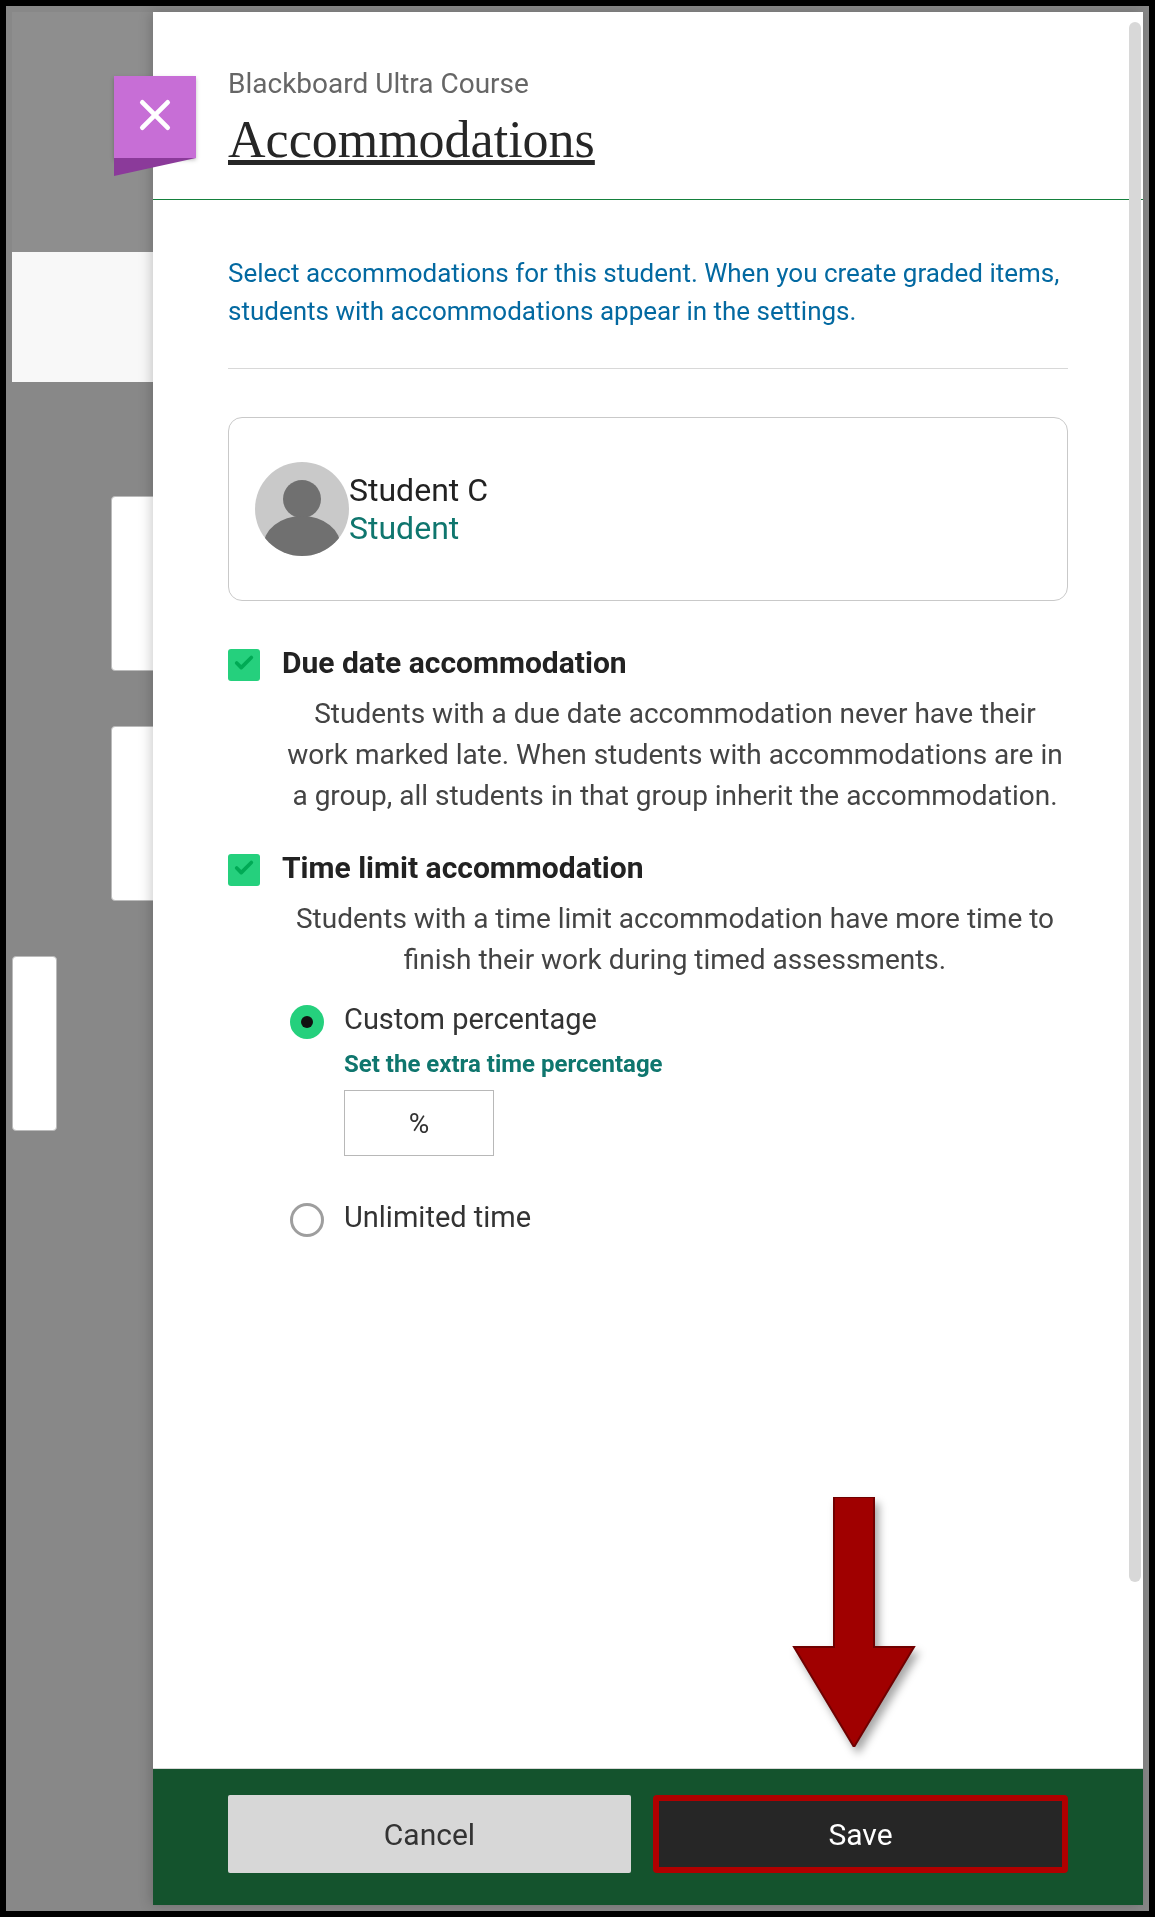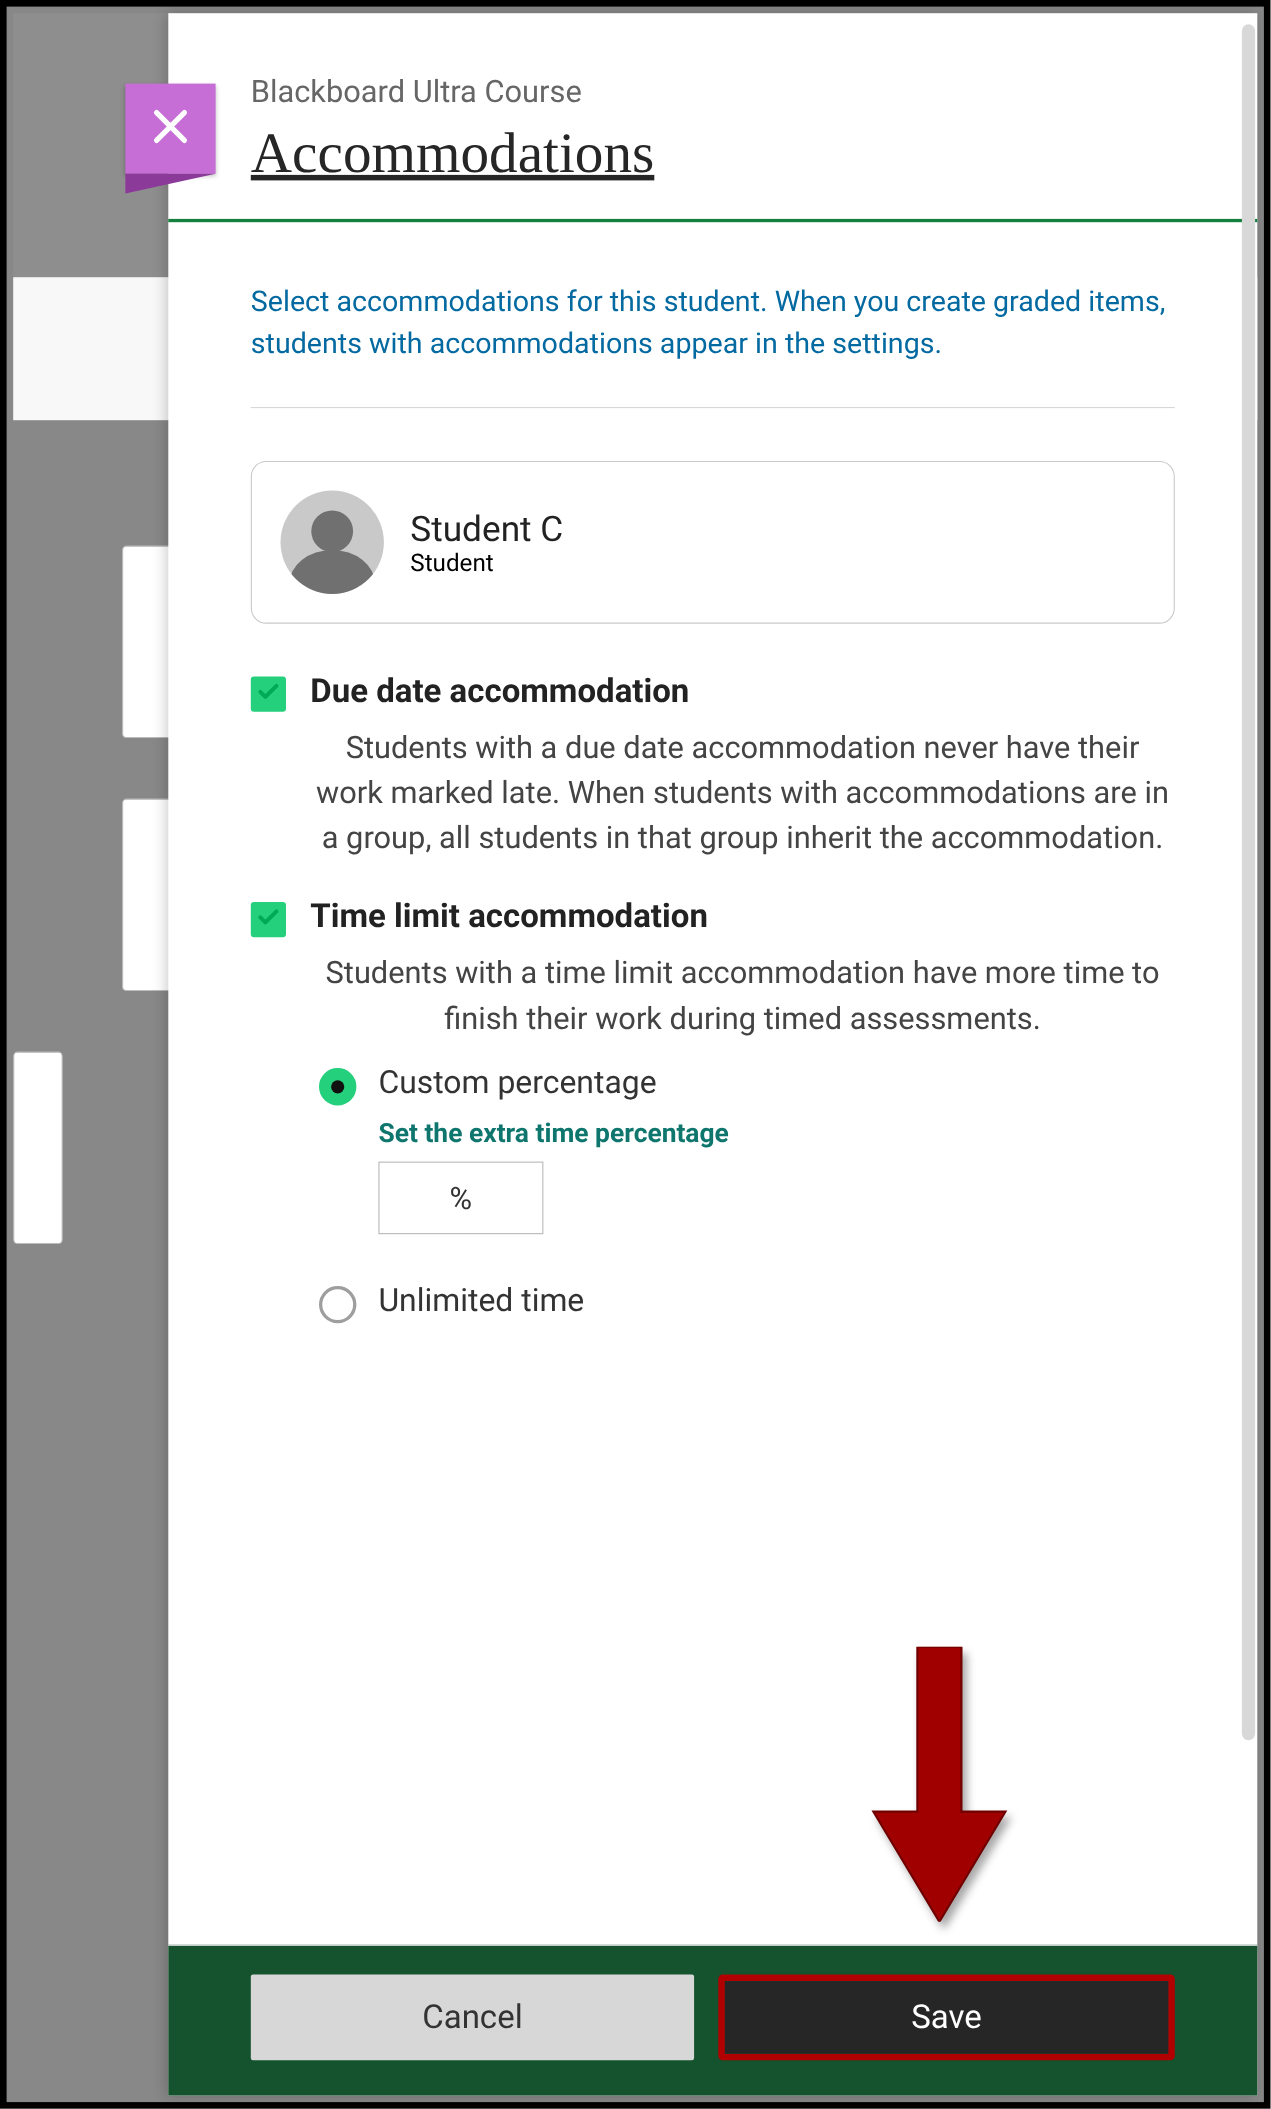--- a/index.html
+++ b/index.html
@@ -74,21 +74,21 @@
       bottom: -18px;
       left: 0;
       width: 0; height: 0;
       border-top: 18px solid #8b3a9a;
       border-right: 82px solid transparent;
     }
     .close-tab svg { width: 38px; height: 38px; }
 
     .panel-header {
       padding: 55px 75px 30px 75px;
-      border-bottom: 3px solid #15803d;
+      border-bottom: 1px solid #15803d;
     }
     .breadcrumb {
       font-size: 28px;
       color: #666;
       margin-bottom: 10px;
       font-weight: 400;
     }
     .title {
       font-family: Georgia, "Times New Roman", serif;
       font-size: 52px;
@@ -109,24 +109,23 @@
       margin-bottom: 38px;
     }
     .divider {
       border: none;
       border-top: 1px solid #d8d8d8;
       margin-bottom: 48px;
     }
     .student-card {
       border: 1px solid #c9c9c9;
       border-radius: 14px;
-      padding: 26px 26px;
+      padding: 44px 26px;
       display: flex;
       align-items: center;
-      gap: 24px;
       margin-bottom: 44px;
     }
     .avatar {
       width: 94px;
       height: 94px;
       border-radius: 50%;
       background: #c9c9c9;
       position: relative;
       overflow: hidden;
       flex-shrink: 0;
@@ -137,21 +136,21 @@
       top:18px; left:50%; transform:translateX(-50%);
       width:38px; height:38px; border-radius:50%; background:#707070;
     }
     .avatar::after {
       content:"";
       position:absolute;
       bottom:-22px; left:50%; transform:translateX(-50%);
       width:78px; height:62px; border-radius:50% 50% 0 0; background:#707070;
     }
     .student-name { font-size: 32px; color:#222; }
-    .student-role { font-size: 22px; color:#000000; }
+    .student-role { font-size: 32px; color:#0f766e; }
 
     .accomm {
       display: flex;
       gap: 22px;
       margin-bottom: 34px;
     }
     .checkbox {
       width: 32px;
       height: 32px;
       background: #25d07d;

